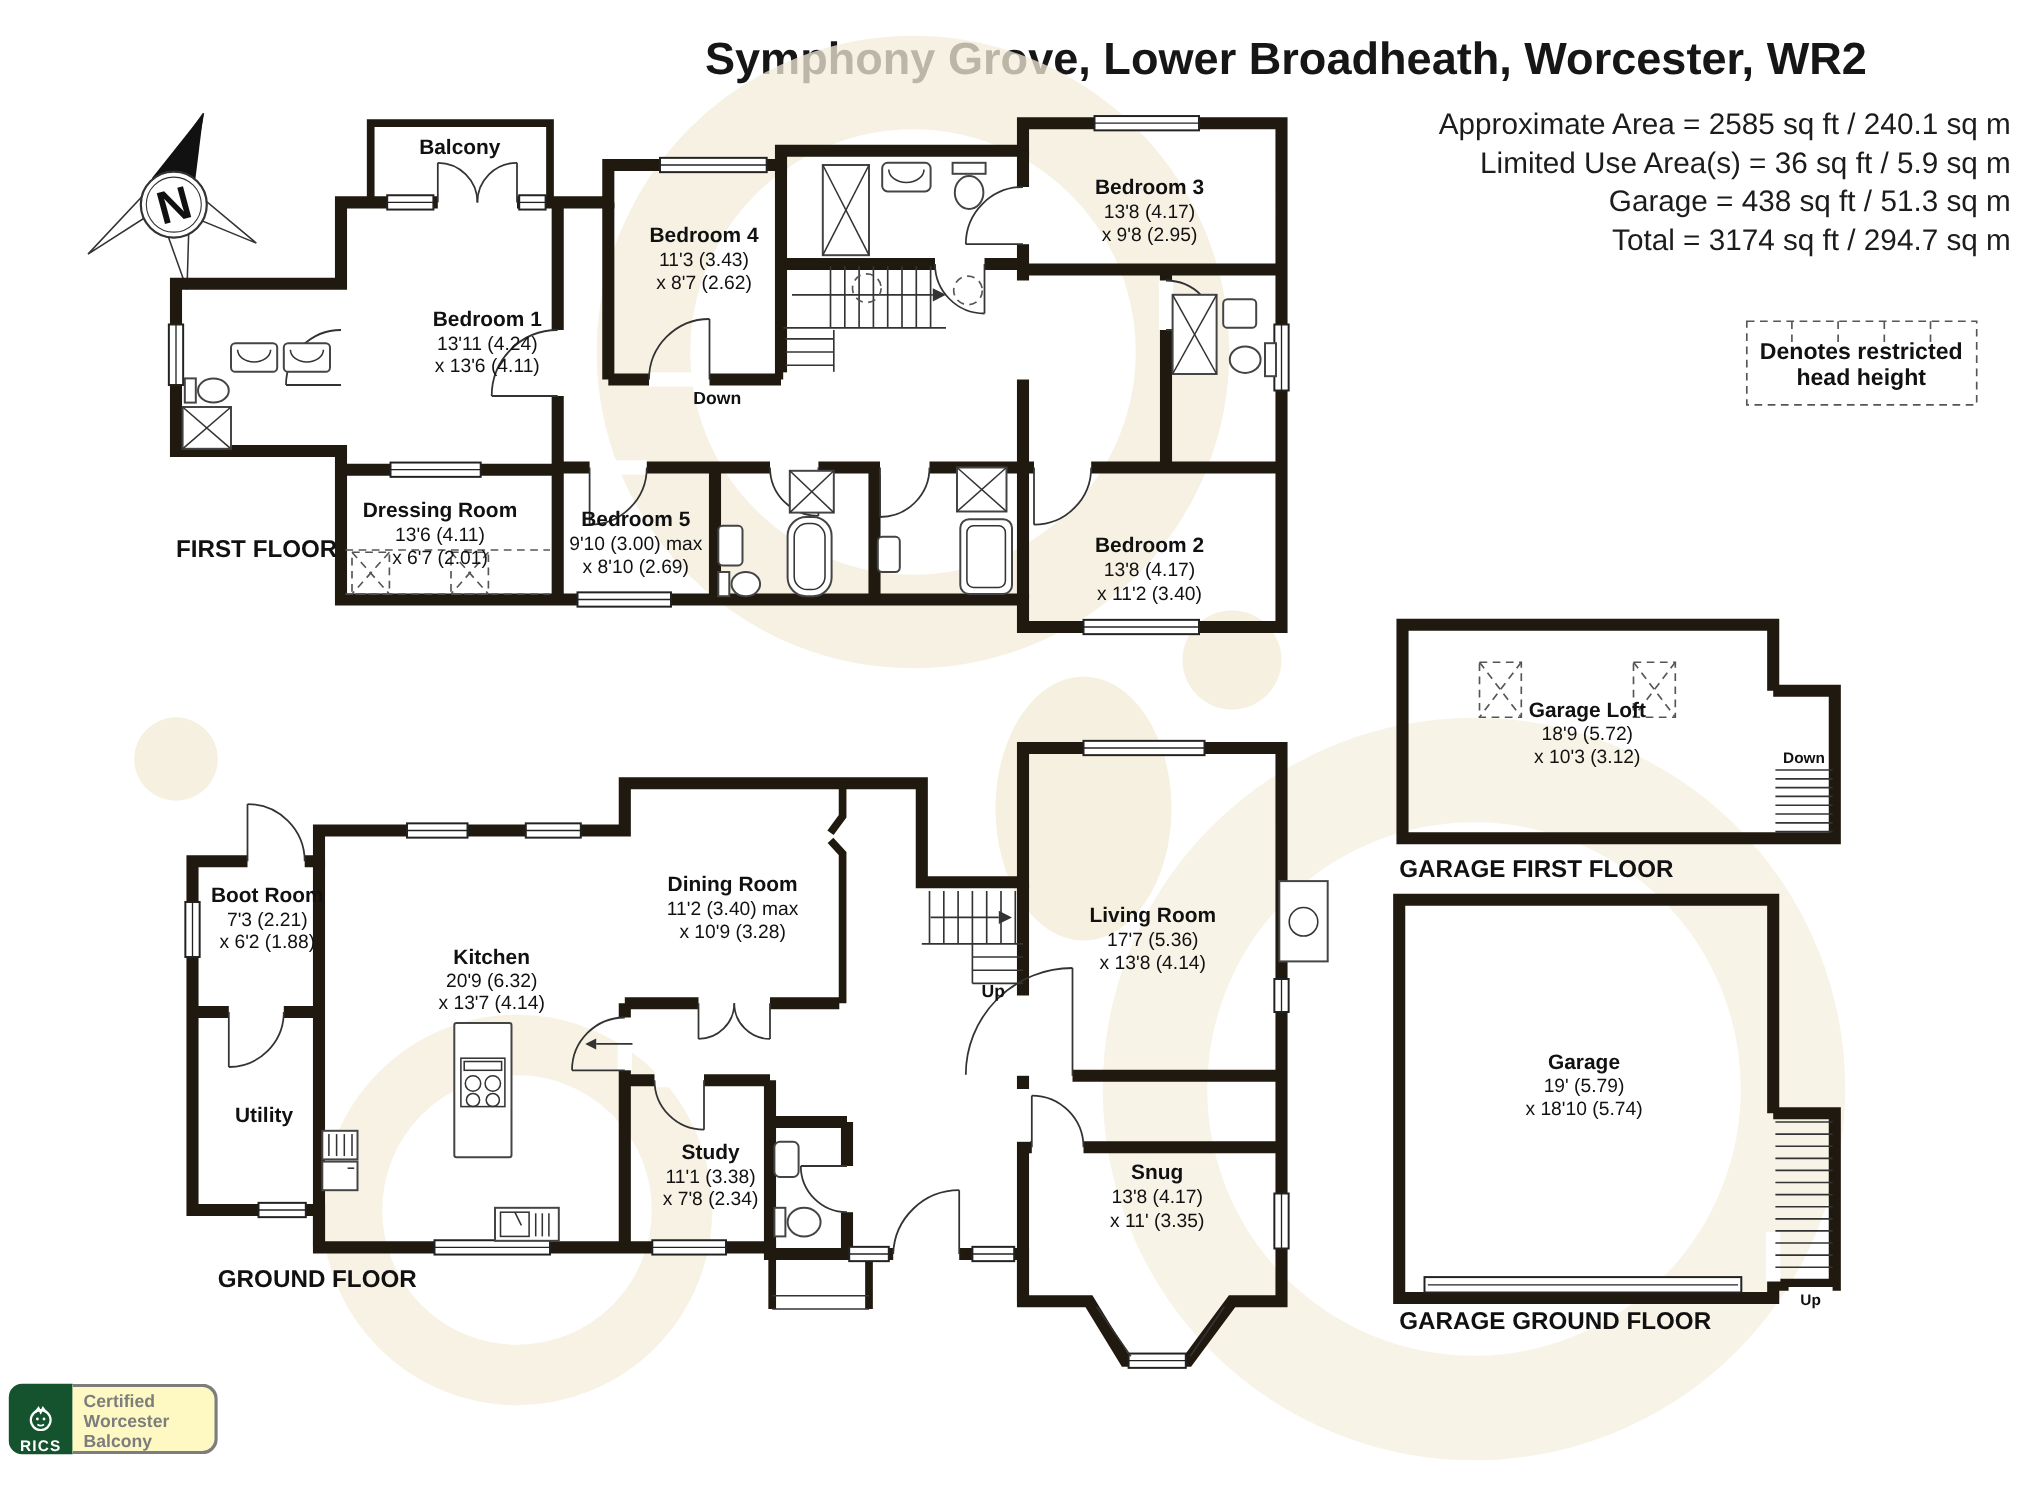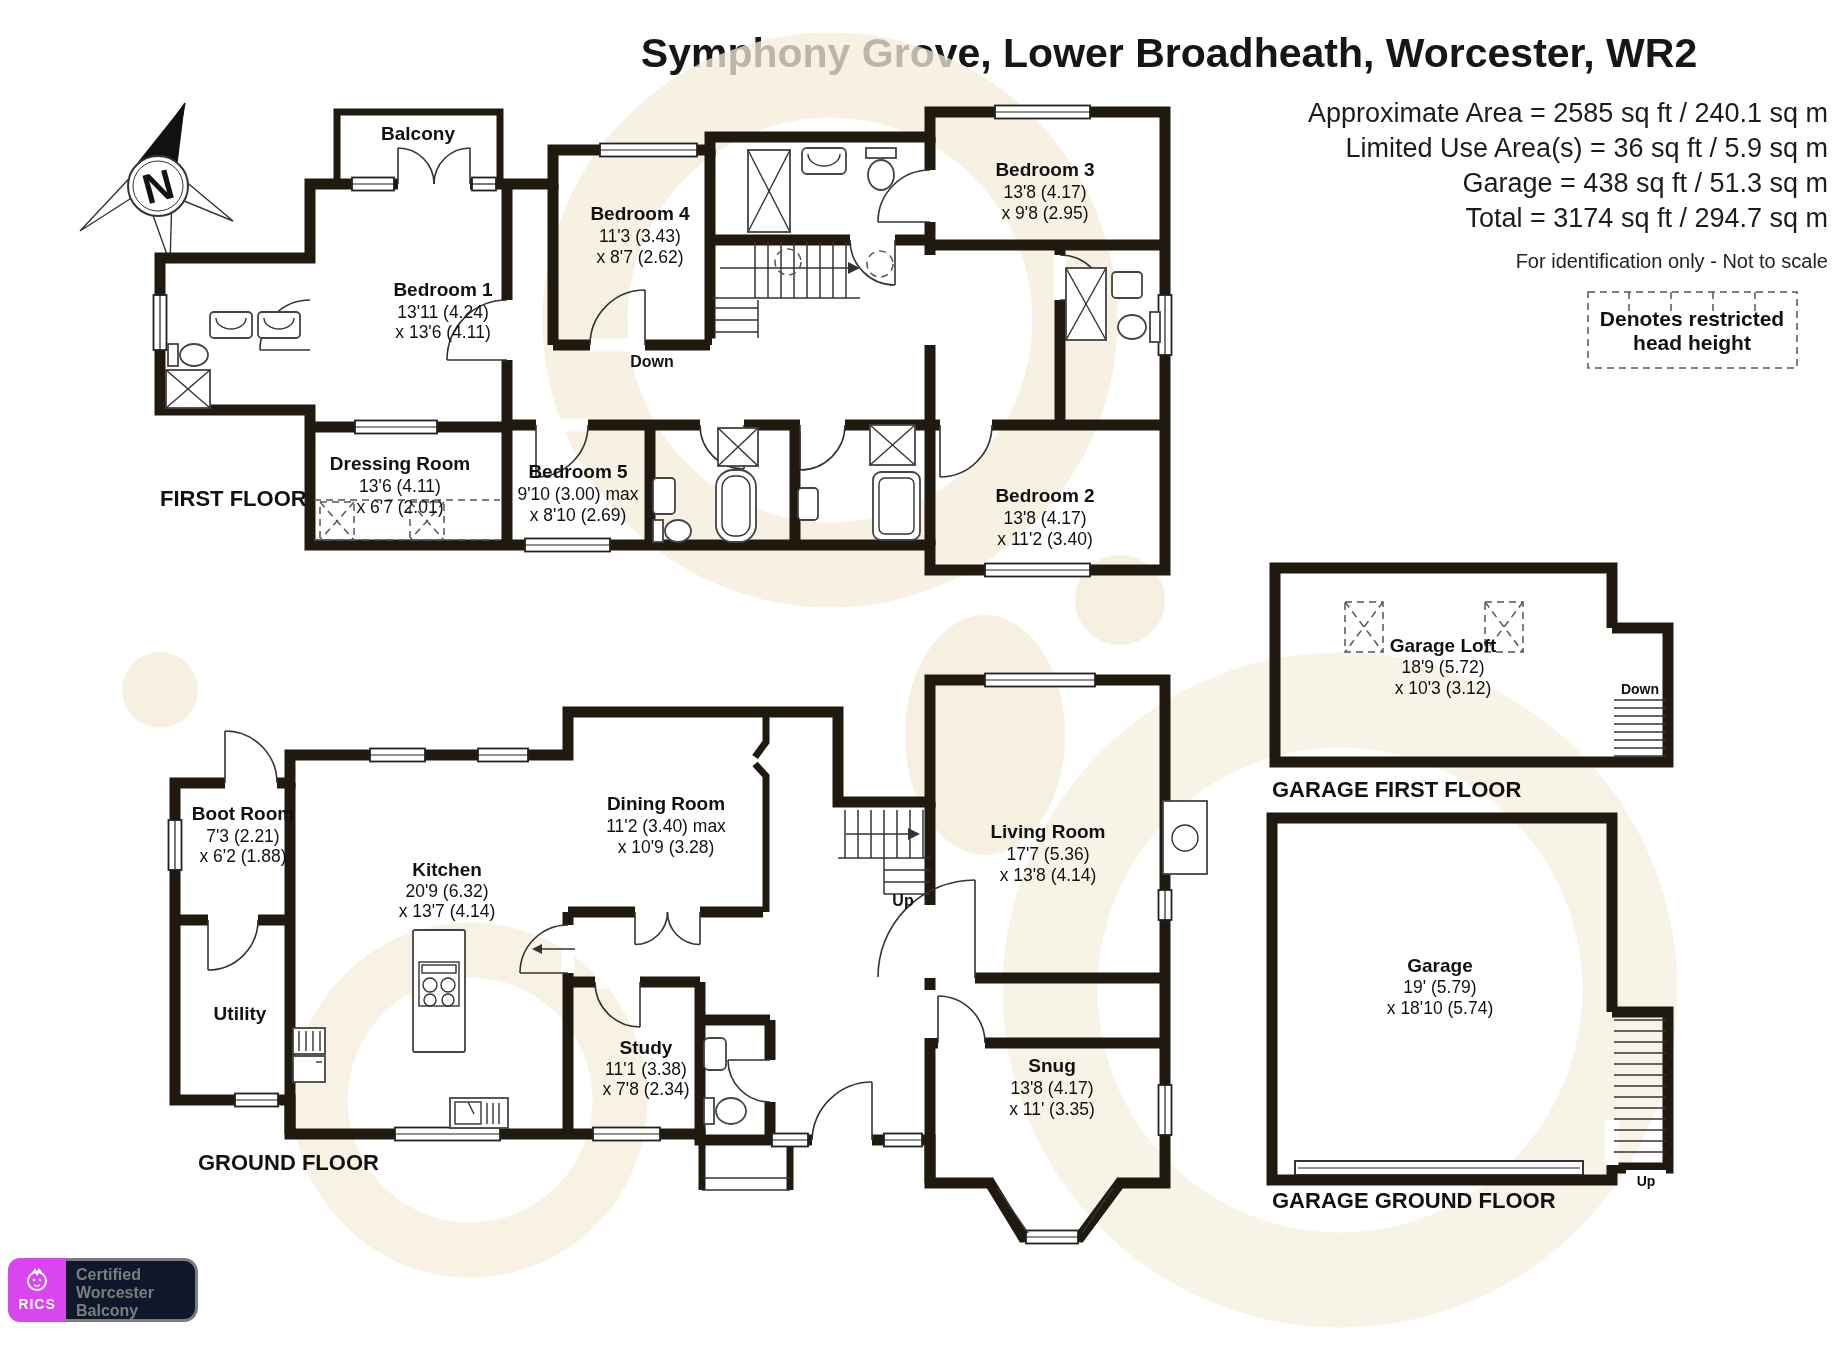--- a/index.html
+++ b/index.html
@@ -26,40 +26,39 @@
   .wm{stroke:#f3ecd9;fill:none;}
   .wmf{fill:#f6f0e0;stroke:none;}
   .rname{font-family:"Liberation Sans",sans-serif;font-weight:bold;font-size:19px;fill:#111;text-anchor:middle;}
   .rdim{font-family:"Liberation Sans",sans-serif;font-size:17.5px;fill:#111;text-anchor:middle;}
   .floorlabel{font-family:"Liberation Sans",sans-serif;font-weight:bold;font-size:22px;fill:#111;}
   .stairlabel{font-family:"Liberation Sans",sans-serif;font-weight:bold;font-size:16px;fill:#111;text-anchor:middle;}
   .legendtext{font-family:"Liberation Sans",sans-serif;font-weight:bold;font-size:21px;fill:#111;text-anchor:middle;}
   .ntext{font-family:"Liberation Sans",sans-serif;font-weight:bold;font-size:42px;fill:#111;text-anchor:middle;}
   
   .badge{position:absolute;left:8px;top:1258px;height:64px;display:flex;}
-  .badge-left{box-sizing:border-box;width:58px;height:64px;background:#d946ef;
+  .badge-left{box-sizing:border-box;width:58px;height:64px;background:#14532d;
               border-radius:12px 0 0 12px;color:#fff;display:flex;flex-direction:column;
-              align-items:center;justify-content:center;}
+              align-items:center;justify-content:flex-end;}
   .badge-brand{font-weight:bold;font-size:14px;letter-spacing:1px;margin-top:2px;}
-  .badge-right{box-sizing:border-box;width:132px;height:64px;background:#0f172a;border:3px solid #7d7d7d;
+  .badge-right{box-sizing:border-box;width:132px;height:64px;background:#fef9c3;border:3px solid #7d7d7d;
                border-left:none;border-radius:0 14px 14px 0;padding:5px 0 0 10px;color:#7d7d7d;
                font-weight:bold;font-size:16px;line-height:18px;}
 </style>
 </head>
 <body>
 
 <div id="canvas">
 
   <div class="hdr-title">Symphony Grove, Lower Broadheath, Worcester, WR2</div>
   <div class="area-block">
     <div>Approximate Area = 2585 sq ft / 240.1 sq m</div>
     <div>Limited Use Area(s) = 36 sq ft / 5.9 sq m</div>
     <div>Garage = 438 sq ft / 51.3 sq m</div>
     <div>Total = 3174 sq ft / 294.7 sq m</div>
-    <div class="disclaimer">For identification only - Not to scale</div>
   </div>
 
   <svg id="planSvg" width="1848" height="1361" viewBox="0 0 1848 1361">
 
     <g>
       <circle class="wm" cx="830" cy="320" r="245" stroke-width="85" opacity="0.75"></circle>
       <circle class="wm" cx="1340" cy="990" r="290" stroke-width="95" opacity="0.65"></circle>
       <circle class="wm" cx="470" cy="1100" r="150" stroke-width="55" opacity="0.7"></circle>
       <circle class="wmf" cx="1120" cy="600" r="45"></circle>
       <circle class="wmf" cx="160" cy="690" r="38"></circle>

